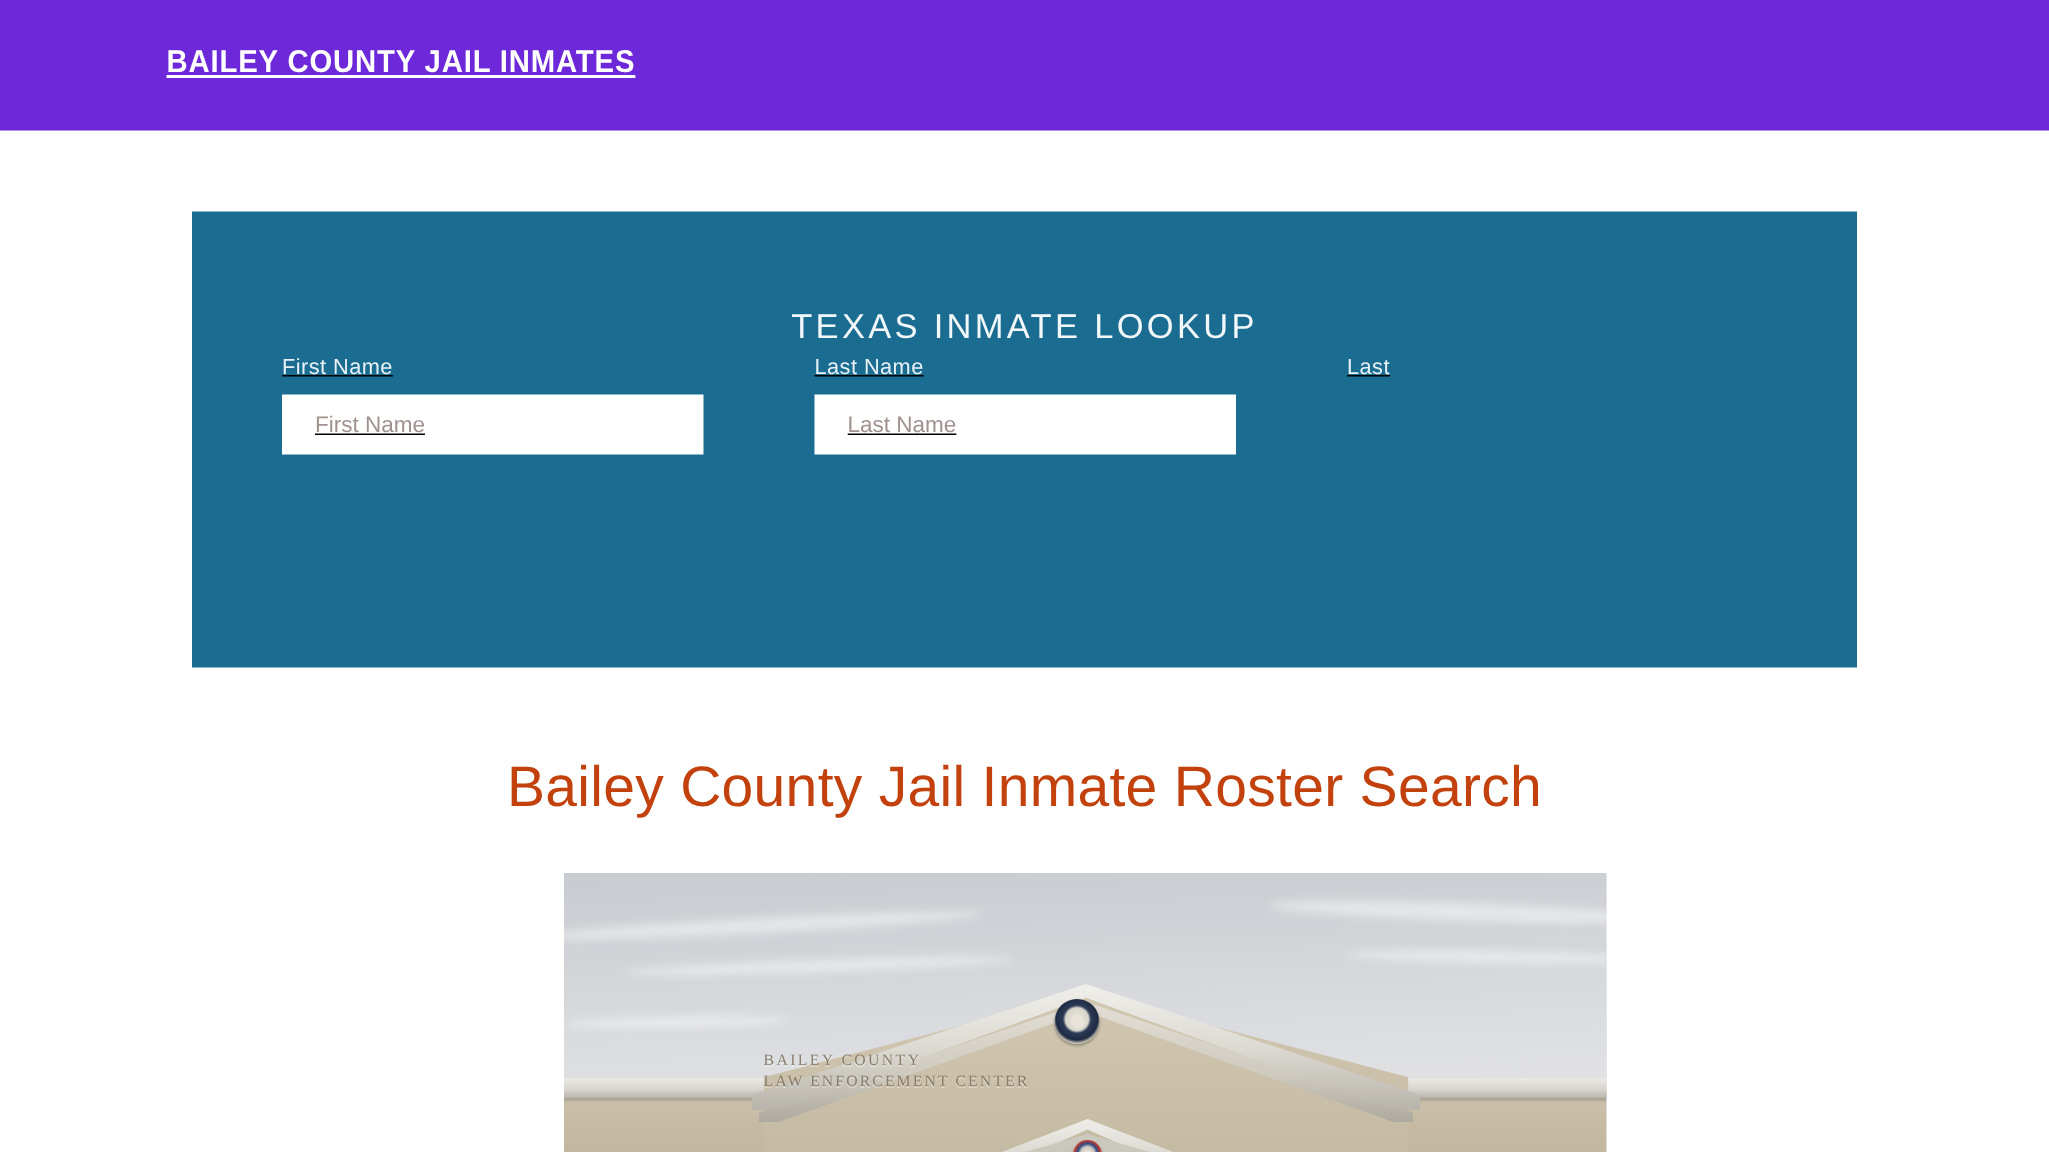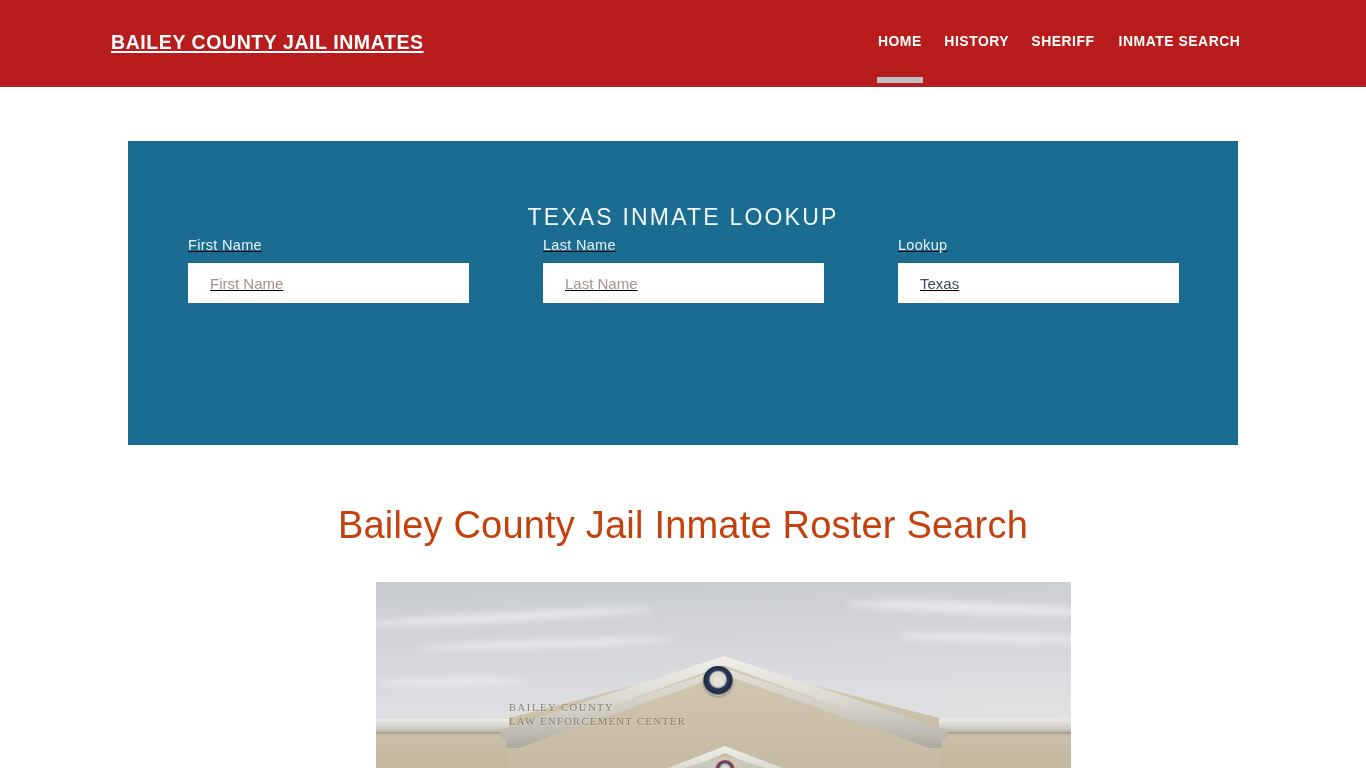--- a/index.html
+++ b/index.html
@@ -15,21 +15,21 @@
     position: relative;
   }
 
   
   .site-header {
     position: absolute;
     top: 0;
     left: 0;
     width: 1366px;
     height: 87px;
-    background: #b91c1c;
+    background: #6d28d9;
     box-sizing: border-box;
   }
   .brand {
     position: absolute;
     left: 111px;
     top: 30px;
     color: #ffffff;
     font-family: "Liberation Sans Narrow", "Liberation Sans", sans-serif;
     font-size: 21px;
     font-weight: bold;
@@ -315,46 +315,37 @@
     background: radial-gradient(circle at 50% 45%, #f2efe7 0%, #cfcabd 30%, #2f4e86 44%, #b6362f 58%, #e8e4d9 72%, #9a9385 100%);
     box-shadow: 0 1px 2px rgba(0,0,0,0.3);
   }
 </style>
 </head>
 <body>
 
 <div class="site-header">
   <a class="brand" href="#">Bailey County Jail Inmates</a>
 
-  <nav class="main-nav">
-    <a class="nav-item active" href="#">Home</a>
-    <a class="nav-item" href="#">History</a>
-    <a class="nav-item" href="#">Sheriff</a>
-    <a class="nav-item" href="#">Inmate Search</a>
-  </nav>
 </div>
 
 <section class="lookup-panel">
   <h2 class="panel-title">Texas Inmate Lookup</h2>
 
   <div class="field field-first">
     <label class="field-label">First Name</label>
     <input class="field-input" type="text" placeholder="First Name" style="">
   </div>
 
   <div class="field field-last">
     <label class="field-label">Last Name</label>
     <input class="field-input" type="text" placeholder="Last Name" style="">
   </div>
 
   <div class="field field-state">
-    <label class="field-label">Lookup</label>
-    <select class="field-input">
-      <option>Texas</option>
-    </select>
+    <label class="field-label">Last</label>
   </div>
 
 </section>
 
 <h1 class="article-title">Bailey County Jail Inmate Roster Search</h1>
 
 <figure class="article-figure">
   <div class="photo">
     <div class="sky"></div>
     <div class="cloud-streak cl1"></div>

